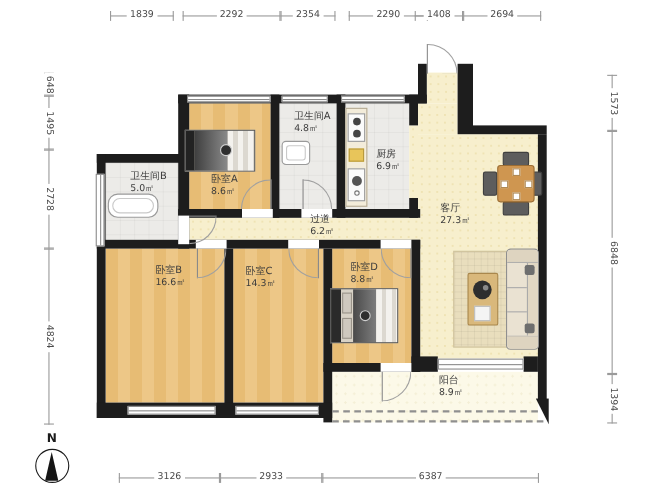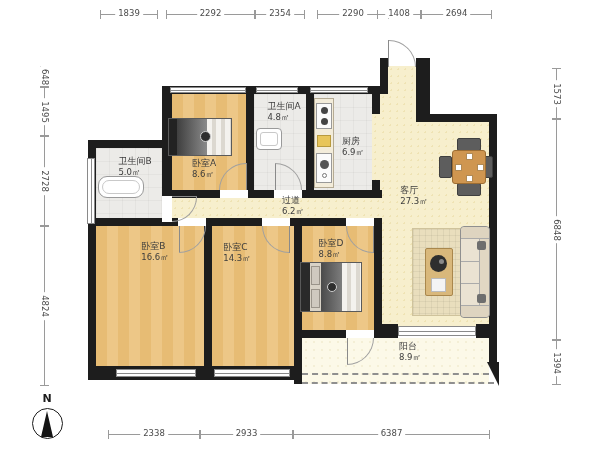--- a/index.html
+++ b/index.html
@@ -269,21 +269,21 @@
       <span>2290</span>
     </div>
   <div class="dh" style="left:377px;top:14px;width:44px;">
       <span>1408</span>
     </div>
   <div class="dh" style="left:421px;top:14px;width:71px;">
       <span>2694</span>
     </div>
 
   <div class="dh" style="left:108px;top:434px;width:92px;">
-      <span>2338</span>
+      <span>3126</span>
     </div>
   <div class="dh" style="left:200px;top:434px;width:93px;">
       <span>2933</span>
     </div>
   <div class="dh" style="left:293px;top:434px;width:197px;">
       <span>6387</span>
     </div>
 
   <div class="dv" style="left:44px;top:66px;height:21px;">
       <span>648</span>

